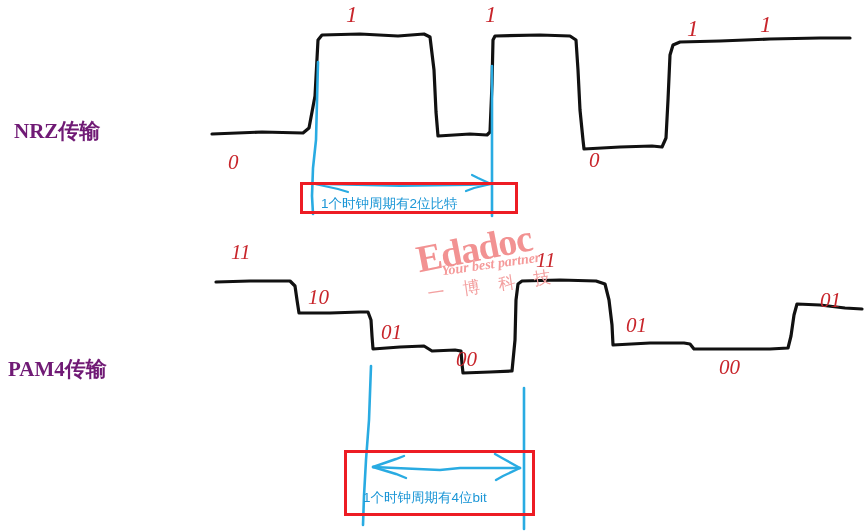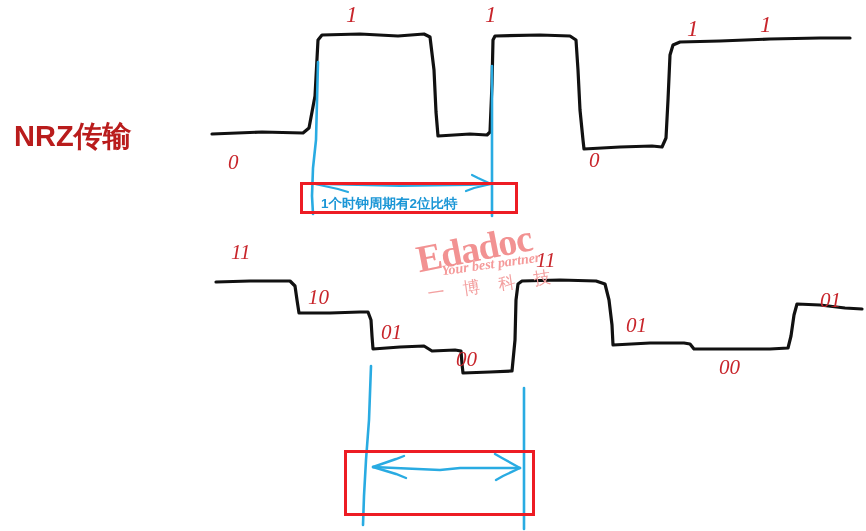--- a/index.html
+++ b/index.html
@@ -10,24 +10,24 @@
   #canvas-root {
     position: relative;
     width: 866px;
     height: 531px;
     background: #ffffff;
     overflow: hidden;
     font-family: "Liberation Sans", sans-serif;
   }
   .row-label {
     position: absolute;
-    font-family: Liberation Sans, sans-serif;
+    font-family: Liberation Serif, serif;
     font-weight: bold;
-    font-size: 29px;
-    color: #b91c1c;
+    font-size: 21px;
+    color: #701a75;
     letter-spacing: 0px;
     white-space: nowrap;
   }
   #nrz-label { left: 14px; top: 117px; }
   #pam4-label { left: 8px; top: 355px; }
 
   .svg-layer {
     position: absolute;
     left: 0;
     top: 0;
@@ -44,21 +44,21 @@
   #nrz-annot-box {
     left: 300px; top: 182px; width: 218px; height: 32px;
   }
   #pam4-annot-box {
     left: 344px; top: 450px; width: 191px; height: 66px;
   }
   .annot-text {
     position: absolute;
     color: #1B96D6;
     font-family: "Liberation Sans", sans-serif;
-    font-weight: bold;
+    font-weight: normal;
     font-size: 13.5px;
     white-space: nowrap;
     letter-spacing: 0px;
   }
   #nrz-annot-text { left: 321px; top: 195px; }
   #pam4-annot-text { left: 363px; top: 489px; }
 
   .bit-label {
     position: absolute;
     color: #C8252B;
@@ -112,20 +112,21 @@
     white-space: nowrap;
     transform: rotate(3deg);
   }
 </style>
 </head>
 <body>
 
 <div id="canvas-root">
 
   <div class="row-label" id="nrz-label">NRZ传输</div>
+  <div class="row-label" id="pam4-label">PAM4传输</div>
 
   <svg class="svg-layer" id="wave-layer" viewBox="0 0 866 531">
 
     <path id="nrz-wave" fill="none" stroke="#111111" stroke-width="3.2" stroke-linecap="round" stroke-linejoin="round" d="M212,134 L262,132 L303,133 L309,128 L315,96 L318,40 L322,35
              L360,34 L398,36 L424,34 L430,37 L434,70 L436,112 L438,136
              L470,134 L487,135 L490,132 L492,84 L493,40 L495,36
              L540,35 L570,36 L576,40 L578,70 L580,110 L583,140 L584,149
              L620,147 L652,146 L662,147 L666,138 L668,100 L670,55
              L673,45 L680,42 L720,41 L770,39 L820,38 L850,38"></path>
 
@@ -157,20 +158,21 @@
       <path fill="none" stroke="#29ABE2" stroke-width="2.4" stroke-linecap="round" d="M373,467 L396,474 L406,478"></path>
       <path fill="none" stroke="#29ABE2" stroke-width="2.4" stroke-linecap="round" d="M520,468 L502,458 L495,454"></path>
       <path fill="none" stroke="#29ABE2" stroke-width="2.4" stroke-linecap="round" d="M520,468 L503,476 L496,480"></path>
     </g>
   </svg>
 
   <div class="annot-box" id="nrz-annot-box"></div>
   <div class="annot-text" id="nrz-annot-text">1个时钟周期有2位比特</div>
 
   <div class="annot-box" id="pam4-annot-box"></div>
+  <div class="annot-text" id="pam4-annot-text">1个时钟周期有4位bit</div>
 
   <div class="watermark">
     <div class="wm-main">Edadoc</div>
     <div class="wm-sub">Your best partner</div>
     <div class="wm-cn">一 博 科 技</div>
   </div>
 
   <div id="bit-label-container">
       <div class="bit-label" style="left: 228px; top: 150px;">0</div>
       <div class="bit-label slim" style="left: 346px; top: 2px;">1</div>

